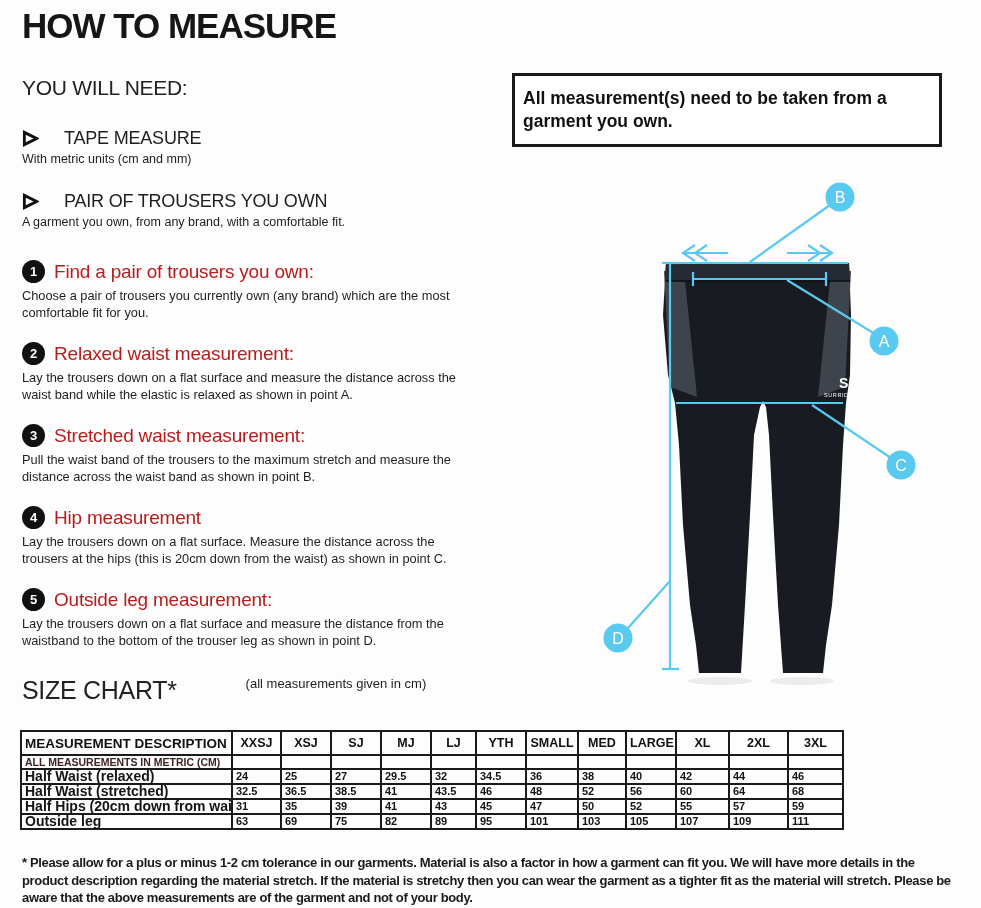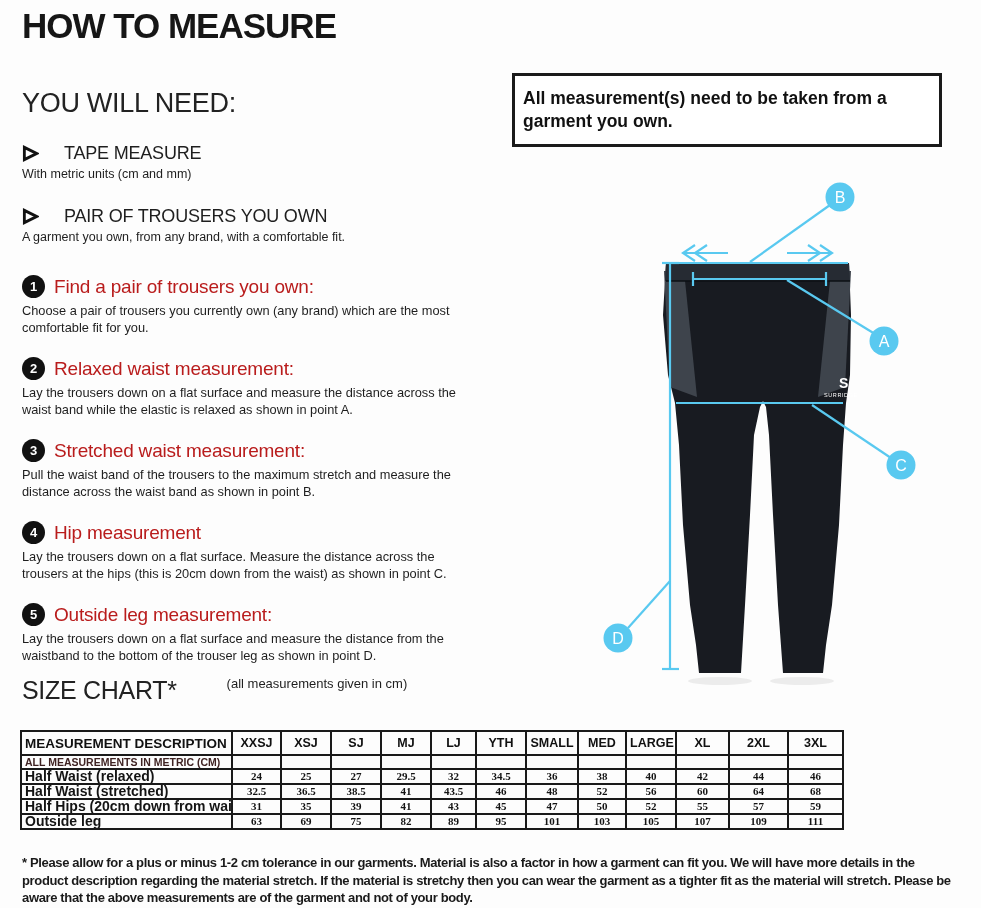--- a/index.html
+++ b/index.html
@@ -5,21 +5,21 @@
   html,body{margin:0;padding:0;background:#ffffff;}
   .screen{
     position:relative;width:981px;height:908px;overflow:hidden;
     background:#fdfdfd;color:#1b1b1b;
     font-family:"Liberation Sans",sans-serif;
     -webkit-font-smoothing:antialiased;
   }
   
   .left-col{position:absolute;left:22px;top:0;width:472px;}
   .page-title{margin:6px 0 0;font-size:35px;line-height:40px;font-weight:700;letter-spacing:-1px;color:#161616;}
-  .need-heading{margin-top:42px;font-size:27px;line-height:30px;font-weight:400;letter-spacing:-0.3px;color:#222;}
+  .need-heading{margin-top:27px;font-size:21px;line-height:30px;font-weight:400;letter-spacing:-0.3px;color:#222;}
   .need-item{margin-top:25px;}
   .need-item .row{display:flex;align-items:center;gap:25px;}
   .tri-icon{width:17px;height:17px;flex:0 0 auto;display:block;}
   .need-title{font-size:18px;font-weight:400;color:#1e1e1e;letter-spacing:-0.2px;}
   .need-sub{font-size:12.5px;margin-top:3px;color:#1e1e1e;}
   .step{margin-top:21px;}
   .step.first{margin-top:31px;}
   .step-head{display:flex;align-items:center;gap:9px;}
   .badge{width:23px;height:23px;border-radius:50%;background:#111;color:#fff;
     font-size:13px;font-weight:700;display:flex;align-items:center;justify-content:center;flex:0 0 auto;}
@@ -27,28 +27,28 @@
   .step-body{margin-top:5px;width:458px;font-size:12.8px;line-height:16.5px;color:#1e1e1e;}
   
   .note-box{position:absolute;left:512px;top:73px;width:430px;box-sizing:border-box;
     border:3px solid #1a1a1a;background:#fff;padding:11px 8px;
     font-size:17.5px;line-height:23px;font-weight:700;color:#111;}
   
   .diagram{position:absolute;left:600px;top:175px;width:340px;height:520px;}
   
   .chart-head{position:absolute;left:22px;top:676px;display:flex;align-items:flex-start;}
   .chart-title{font-size:25px;font-weight:400;letter-spacing:-0.3px;color:#222;}
-  .chart-sub{font-size:13px;font-weight:400;margin-left:50px;color:#1e1e1e;}
+  .chart-sub{font-size:13px;font-weight:400;margin-left:69px;color:#1e1e1e;}
   table.size-table{position:absolute;left:20px;top:730px;width:822px;border-collapse:collapse;table-layout:fixed;}
   table.size-table th,table.size-table td{border:2px solid #1a1a1a;padding:0 3px;overflow:hidden;white-space:nowrap;}
   th.desc-h{font-size:13.5px;font-weight:700;text-align:left;height:22px;color:#111;border-radius:10px;}
   th.size-h{font-size:12.5px;font-weight:700;text-align:center;color:#111;}
   td.metric-note{font-size:10.5px;font-weight:700;color:#3f2323;height:12px;line-height:12px;}
   td.row-label{font-size:14px;font-weight:700;text-align:left;height:13px;line-height:13px;color:#141414;}
-  td.val{font-size:11px;font-weight:700;text-align:center;height:13px;line-height:13px;color:#141414;font-family:Liberation Serif, serif;}
+  td.val{font-size:11px;font-weight:700;height:13px;line-height:13px;color:#141414;}
   
   .footer-note{position:absolute;left:22px;top:854px;width:934px;
     font-size:13px;line-height:17.5px;font-weight:700;letter-spacing:-0.35px;color:#1a1a1a;}
 </style>
 </head>
 <body>
 
 <div class="screen">
 
   <div class="left-col">

